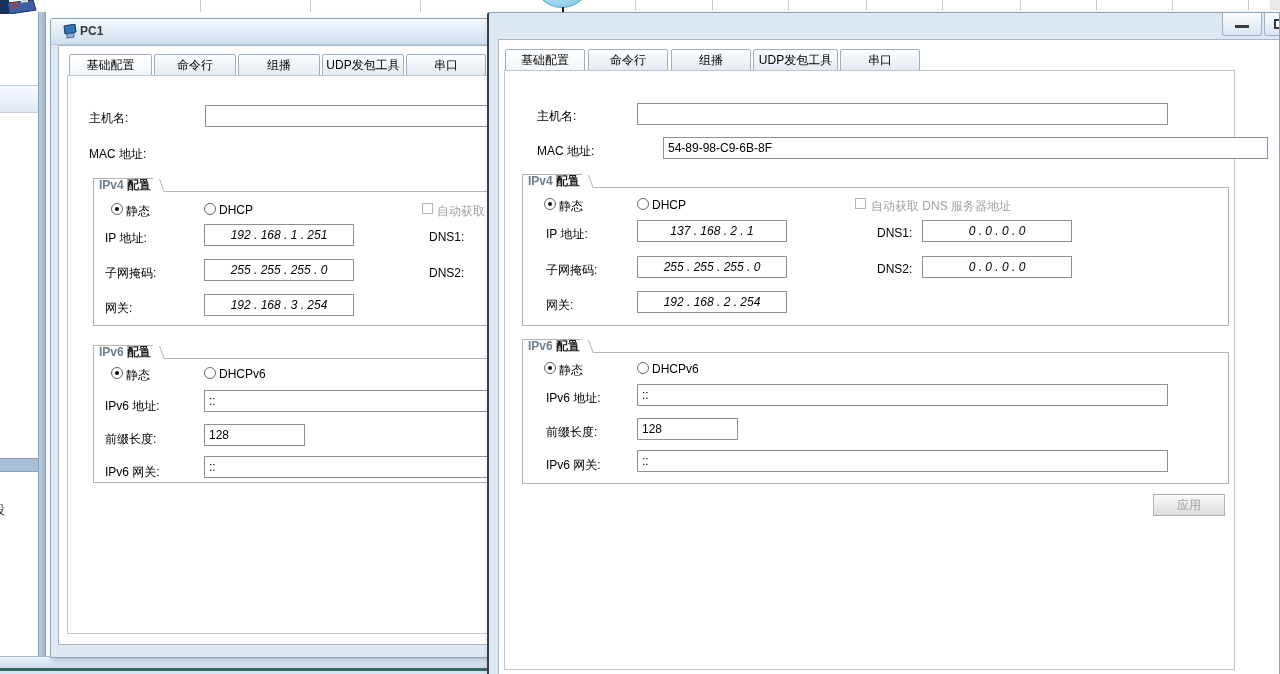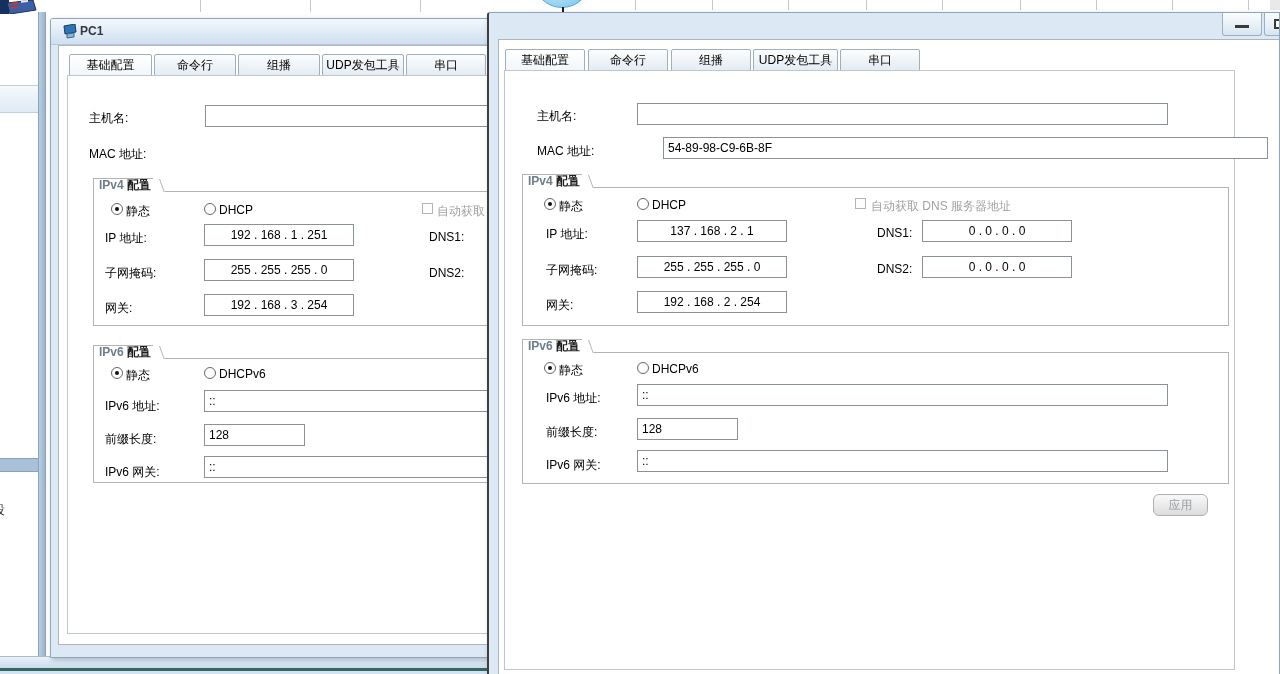--- a/index.html
+++ b/index.html
@@ -39,39 +39,39 @@
   .glyph-max { position:absolute; left:9px; top:6px; width:12px; height:10px; border:2px solid #3a3a3a; background:#fff; }
 
   .tab { position:absolute; height:22px; line-height:20px; text-align:center;
     background:linear-gradient(#fcfdfe,#e4ebf2); border:1px solid #9fafbe; border-radius:2px 2px 0 0; cursor:default; }
   .tab.active { background:linear-gradient(#ffffff,#f2f6fa); }
   .page-frame { position:absolute; border:1px solid #c0c7ce; background:#fff; }
 
   .flabel { position:absolute; white-space:nowrap; }
   .field { position:absolute; height:22px; background:#fff; border:1px solid #8a9199;
     line-height:20px; padding:0 4px; white-space:nowrap; overflow:hidden; }
-  .field.center { text-align:center; }
+  .field.center { text-align:center;font-style:italic; }
 
   .grp { position:absolute; border:1px solid #b4b4b4; background:#fff; }
   .grp-tab { position:absolute; top:-14px; left:-1px; height:14px; line-height:13px; background:#fff;
     border-top:1px solid #b4b4b4; border-left:1px solid #b4b4b4; padding:0 2px 0 5px; white-space:nowrap; }
   .grp-tab::after { content:""; position:absolute; right:-7px; top:0; width:12px; height:13px;
     background:#fff; border-right:1px solid #b4b4b4; transform:skewX(20deg); transform-origin:top left; }
   .grp-pre { color:#6e7e8c; font-weight:bold; }
   .grp-suf { color:#1c1c1c; font-weight:bold; }
 
   .rad { position:absolute; width:12px; height:12px; border:1px solid #666; border-radius:50%; background:#fff; }
   .rad.checked::after { content:""; position:absolute; left:3px; top:3px; width:4px; height:4px;
     border-radius:50%; background:#111; }
   .rad-lab { position:absolute; white-space:nowrap; }
   .chk { position:absolute; width:11px; height:11px; border:1px solid #b4b4b4; background:#fdfdfd; }
   .chk-lab { position:absolute; color:#a2a2a2; white-space:nowrap; }
 
-  .btn-apply { position:absolute; width:55px; height:22px; line-height:20px; text-align:center;
-    background:linear-gradient(#f9f9f9,#dcdcdc); border:1px solid #b0b0b0; border-radius:6px; color:#9aa0a6; }
+  .btn-apply { position:absolute; width:72px; height:22px; line-height:20px; text-align:center;
+    background:linear-gradient(#f9f9f9,#dcdcdc); border:1px solid #b0b0b0; border-radius:0; color:#9aa0a6; }
 </style>
 </head>
 <body>
 
 <div class="bg-tick" style="left:200px;height:12px;"></div>
 <div class="bg-tick" style="left:310px;height:12px;"></div>
 <div class="bg-tick" style="left:420px;height:12px;"></div>
 <div class="bg-tick" style="left:635px;height:10px;"></div>
 <div class="bg-tick" style="left:712px;height:10px;"></div>
 <div class="bg-tick" style="left:788px;height:10px;"></div>

